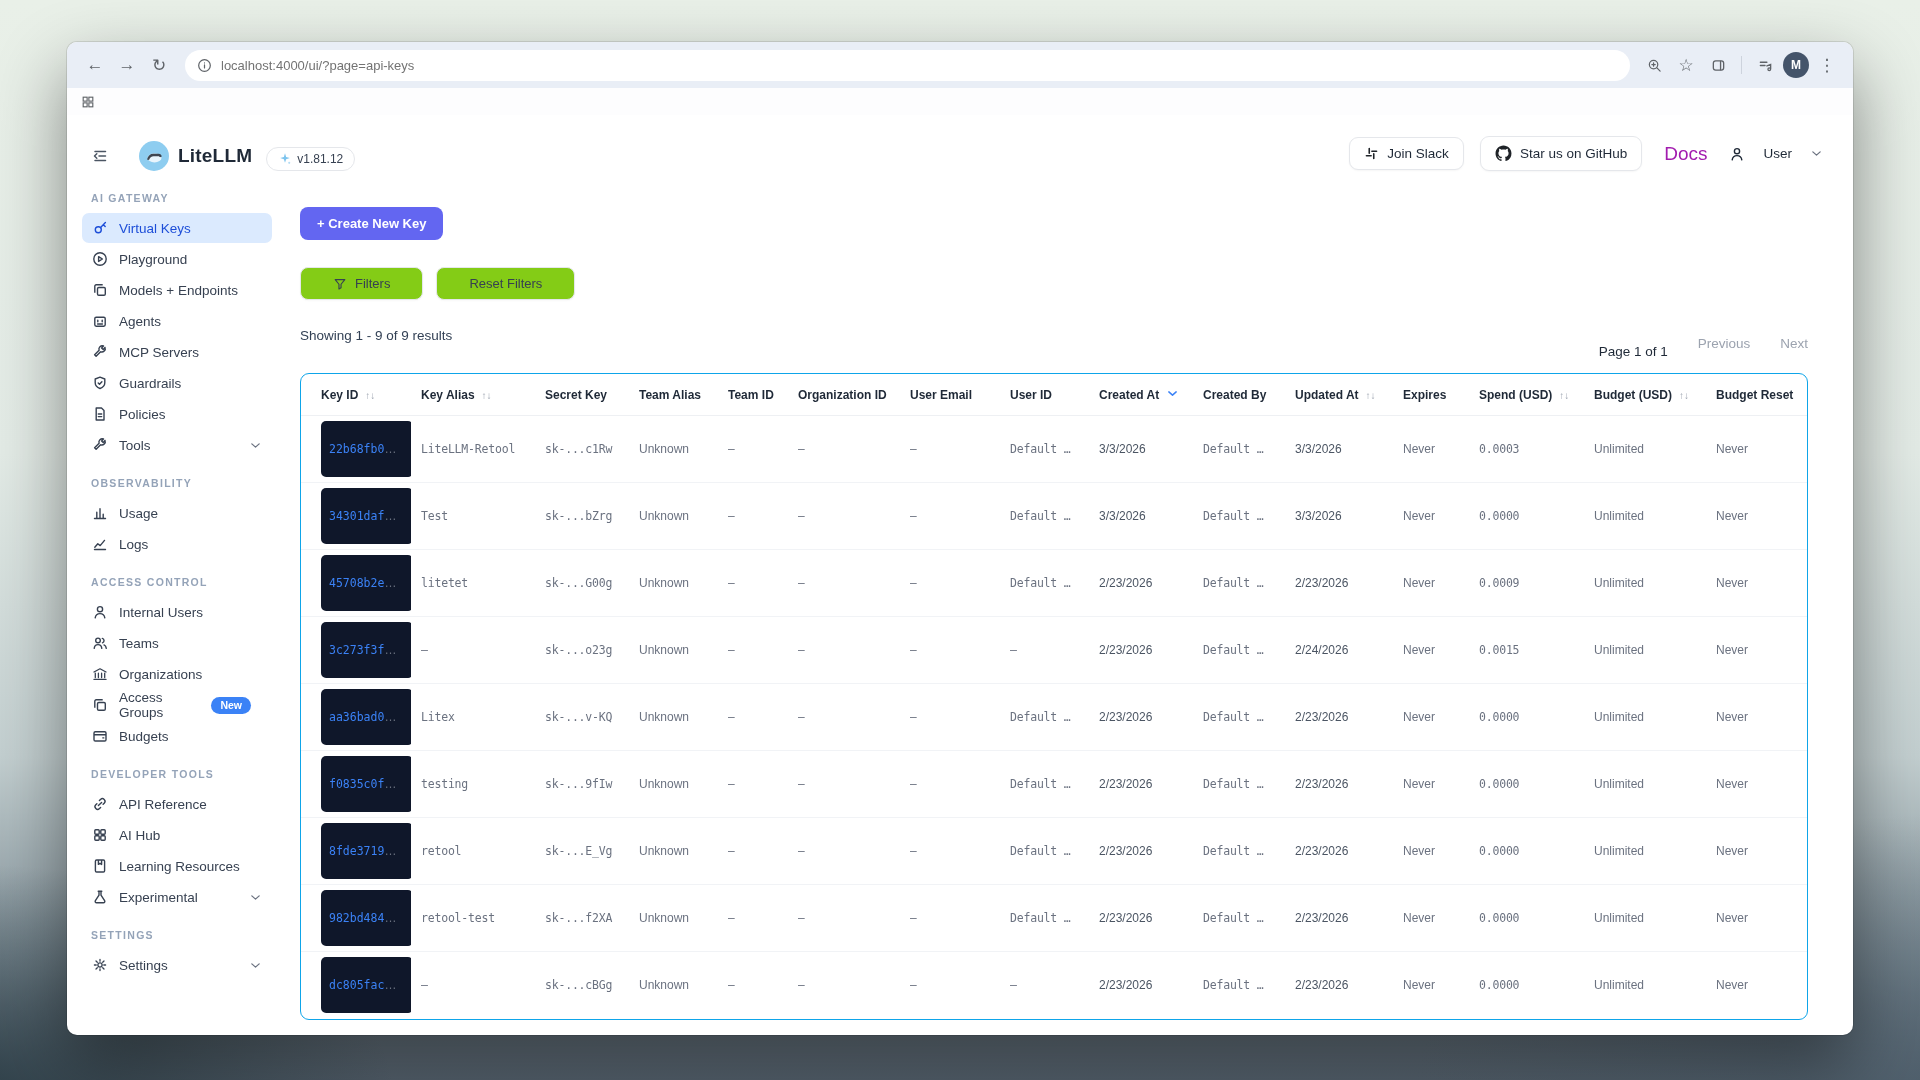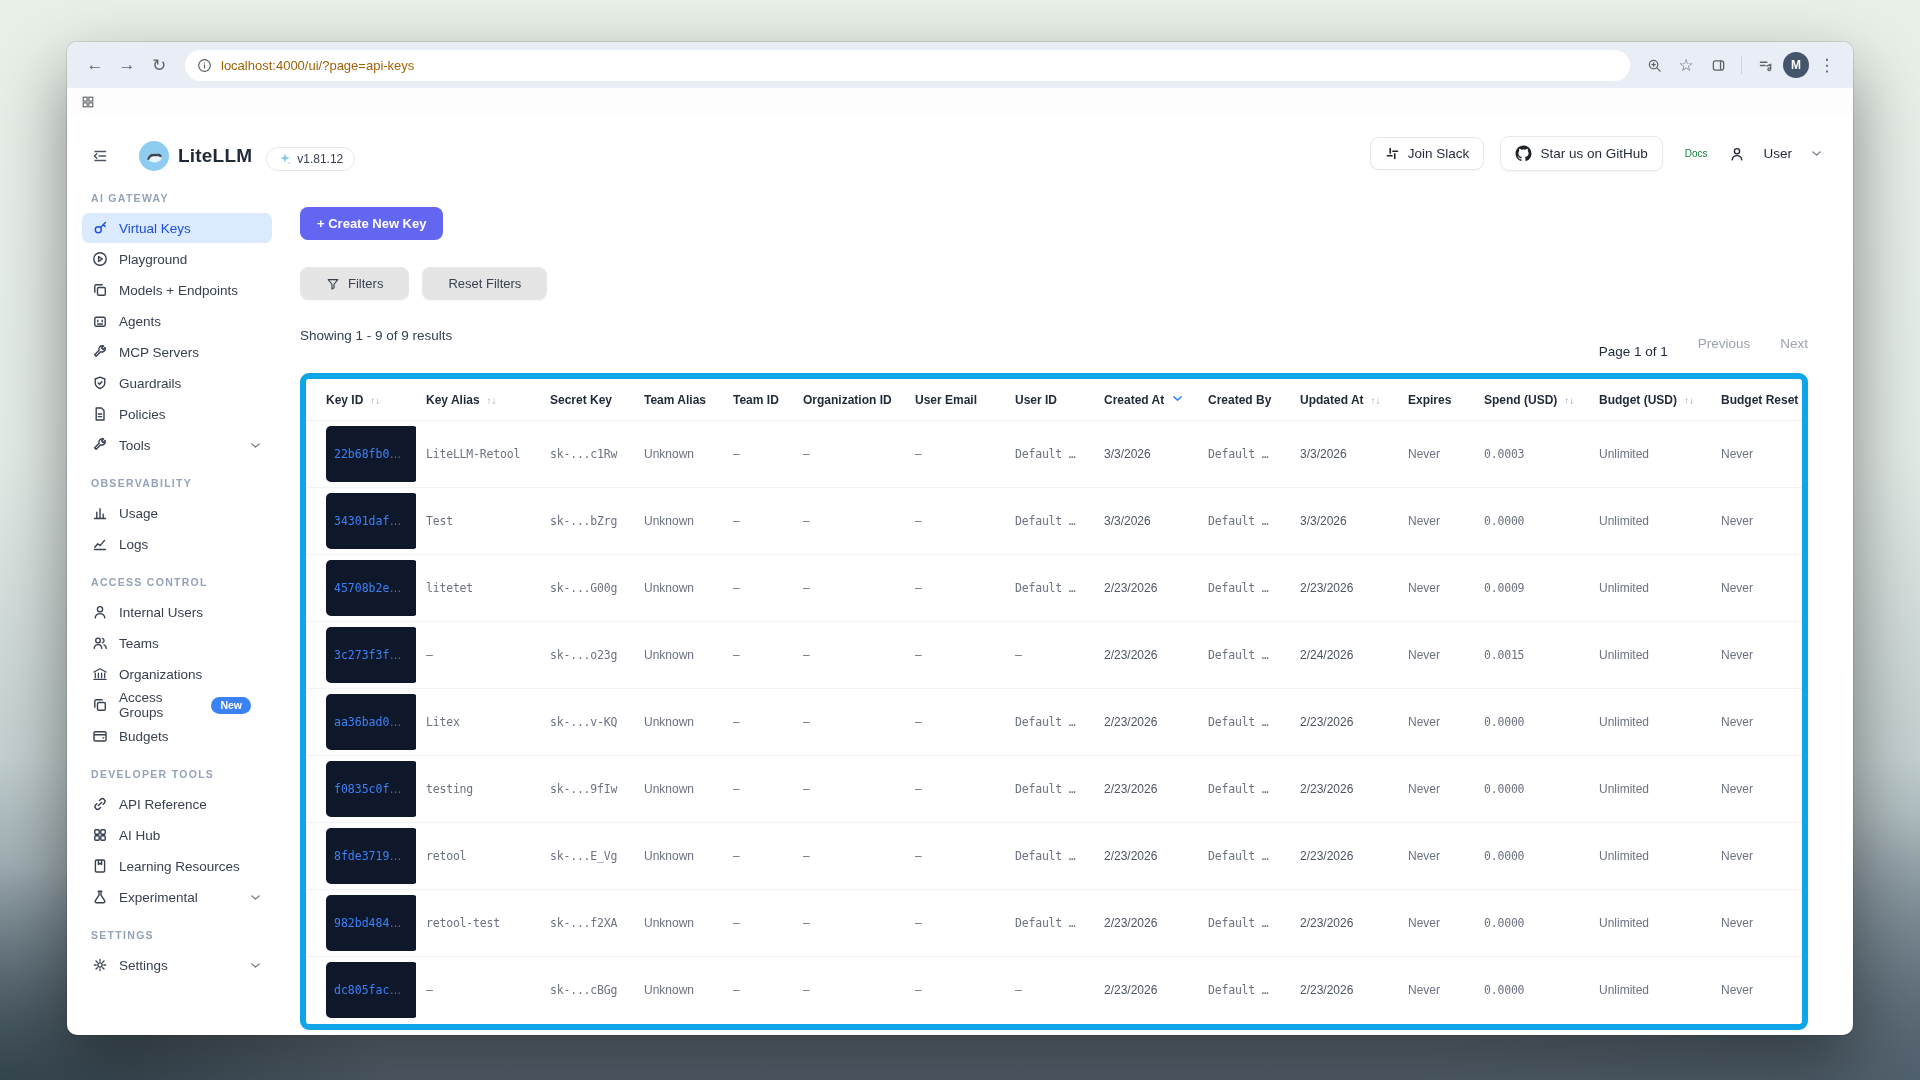--- a/index.html
+++ b/index.html
@@ -15,67 +15,67 @@
     position:absolute; left:67px; top:42px; width:1786px; height:993px;
     background:#fff; border-radius:10px; overflow:hidden;
     box-shadow:0 30px 70px rgba(0,0,0,.45), 0 0 0 1px rgba(0,0,0,.10);
   }
   
   .toolbar { height:46px; background:#e9eef6; display:flex; align-items:center; padding:0 12px; }
   .nav-btn { width:32px; height:32px; display:flex; align-items:center; justify-content:center;
     color:#5f6368; font-size:17px; border-radius:50%; cursor:pointer; }
   .url-bar { flex:1; height:31px; background:#fff; border-radius:16px; margin:0 10px;
     display:flex; align-items:center; padding:0 6px 0 12px; gap:9px; color:#202124; font-size:13px; }
-  .url-text { color:#a16207;text-align:right; }
+  .url-text { color:#737373;text-align:right; }
   .tb-icons { display:flex; align-items:center; gap:4px; }
   .tb-icons .nav-btn { width:28px; height:28px; }
   .tb-sep { width:1px; height:18px; background:#cdd3dd; margin:0 5px; }
   .avatar { width:26px; height:26px; border-radius:50%; background:#44546a; color:#fff;
     font-size:12px; font-weight:bold; display:flex; align-items:center; justify-content:center; }
   .bookmarks-row { height:27px; background:#fdfdfe; display:flex; align-items:center; padding:0 14px; }
   
   .app-header { height:56px; display:flex; align-items:flex-end; padding:0 30px 0 18px; background:#fff; }
   .collapse-btn { width:30px; height:30px; display:flex; align-items:center; justify-content:center; margin-right:24px; cursor:pointer; }
   .brand { display:flex; align-items:center; gap:9px; }
   .brand-name { font-size:19px; font-weight:bold; color:#1f2937; letter-spacing:.2px; }
   .version-badge { display:flex; align-items:center; gap:5px; margin-left:14px; border:1px solid #e5e7eb;
     border-radius:13px; padding:4px 11px; font-size:12px; color:#374151; background:#fff; }
   .header-right { margin-left:auto; display:flex; align-items:center; gap:16px; }
   .hdr-btn { display:flex; align-items:center; gap:8px; border:1px solid #e5e7eb; border-radius:9px;
     background:#fff; padding:8px 14px; font-size:13.5px; color:#1f2937; font-weight:500; cursor:pointer;
     box-shadow:0 1px 2px rgba(0,0,0,.04); }
-  .hdr-link { font-size:10px; color:#15803d; margin:0 6px; cursor:pointer; }
+  .hdr-link { font-size:19px; color:#a21caf; margin:0 6px; cursor:pointer; }
   .user-menu { display:flex; align-items:center; gap:18px; font-size:13.5px; color:#1f2937; cursor:pointer; }
   
   .app-body { display:flex; height:calc(100% - 129px); }
   .sidebar { width:233px; padding:4px 0 0 15px; flex-shrink:0; overflow:hidden; }
   .side-section-title { font-size:10.5px; letter-spacing:1.3px; color:#94a3b8; font-weight:600;
     margin:17px 0 9px 9px; text-transform:uppercase; }
   .side-item { display:flex; align-items:center; gap:11px; height:30px; padding:0 10px; border-radius:7px;
     color:#374151; font-size:13.5px; margin-bottom:1px; width:190px; cursor:pointer; }
   .side-item.active { background:#dbeafe; color:#1d4ed8; }
   .side-icon { display:flex; align-items:center; color:inherit; }
   .side-icon svg { stroke:currentColor; }
   .chev { margin-left:auto; color:#6b7280; display:flex; align-items:center; }
   .side-item.active .chev { color:#3b82f6; }
   .badge-new { background:#3b82f6; color:#fff; font-size:10.5px; font-weight:600; padding:2.5px 9px;
     border-radius:10px; margin-left:8px;text-align:right; }
   .main { flex:1; padding:36px 45px 0 0; min-width:0; }
   .btn-create { display:inline-flex; align-items:center; background:#6366f1; color:#fff; font-size:13px;
     font-weight:600; border:none; border-radius:8px; padding:9px 17px; cursor:pointer; }
   .filters-row { margin-top:27px; display:flex; gap:13px; }
   .btn-light { display:inline-flex; align-items:center; gap:8px; border:1px solid #e5e7eb; border-radius:8px;
-    background:#e5e5e5; padding:8px 25px; font-size:13px; color:#374151; cursor:pointer;
+    background:#84cc16; padding:8px 32px; font-size:13px; color:#374151; cursor:pointer;
     box-shadow:0 1px 2px rgba(0,0,0,.03); }
   .results-row { margin-top:28px; display:flex; align-items:flex-start; font-size:13.5px; color:#334155; }
   .pagination { margin-left:auto; display:flex; align-items:center; gap:30px; }
   .page-label { color:#1f2937; font-weight:500;margin-top:16px; }
   .page-btn { color:#9ca3af; cursor:pointer; }
   
-  .table-wrap { margin-top:14px; border:6px solid #0ea5e9; border-radius:9px; background:#fff; overflow:hidden; }
+  .table-wrap { margin-top:14px; border:1px solid #0ea5e9; border-radius:9px; background:#fff; overflow:hidden; }
   table { border-collapse:collapse; table-layout:fixed; width:1508px; }
   th { text-align:left; font-size:12px; font-weight:700; color:#1f2937; padding:13px 10px;
     border-bottom:1px solid #eef0f3; white-space:nowrap; overflow:hidden; }
   th:first-child, td:first-child { padding-left:20px; }
   .sort-glyph { color:#9ca3af; font-size:10px; margin-left:7px; font-weight:400; }
   .sort-active { color:#3b82f6; margin-left:7px; display:inline-flex; vertical-align:-1px; }
   td { font-size:12px; color:#6b7280; padding:0 10px; height:67px; border-bottom:1px solid #f1f3f6;
     white-space:nowrap; overflow:hidden; text-overflow:ellipsis; }
   tr:last-child td { border-bottom:none; }
   .mono { font-family:"DejaVu Sans Mono", monospace; font-size:11.5px; letter-spacing:-.2px; }

